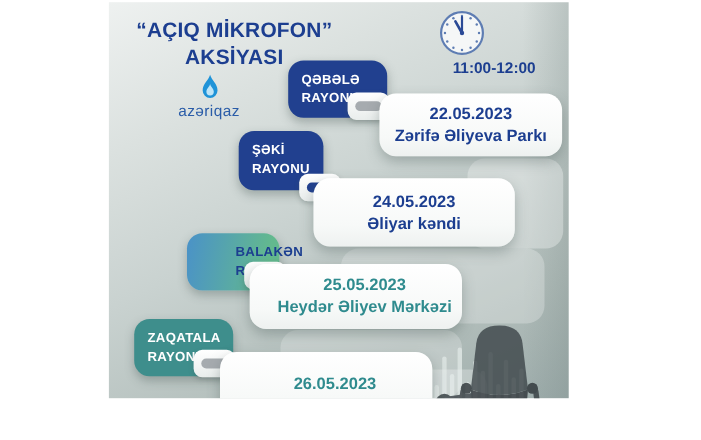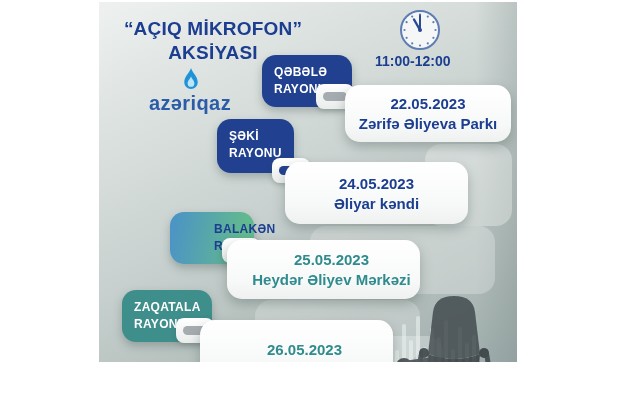--- a/index.html
+++ b/index.html
@@ -29,24 +29,24 @@
   .g3{left:156px;top:298px;width:165px;height:62px;background:rgba(255,255,255,0.24);}
   .g4{left:269px;top:334px;width:75px;height:62px;background:rgba(255,255,255,0.28);}
 
   .title-line{position:absolute;left:14px;width:200px;text-align:center;
     color:var(--navy-text);font-weight:bold;font-size:19px;letter-spacing:0.2px;}
   .title-1{top:16px;}
   .title-2{top:40px;}
 
   .flame{position:absolute;left:83px;top:64px;width:18px;height:25px;}
   .brand{position:absolute;left:36px;top:90px;width:110px;text-align:center;
-    color:var(--brand-blue);font-weight:bold;font-size:20px;letter-spacing:0.4px;}
+    color:var(--brand-blue);font-weight:normal;font-size:14px;letter-spacing:0.4px;}
 
   .clock{position:absolute;left:299px;top:6px;width:44px;height:44px;}
-  .time{position:absolute;left:276px;top:51px;width:112px;text-align:left;
+  .time{position:absolute;left:276px;top:51px;width:112px;text-align:right;
     color:var(--navy-text);font-weight:bold;font-size:14px;}
 
   .badge{position:absolute;border-radius:14px;color:#ffffff;
     padding:9px 0 0 12px;font-weight:bold;font-size:12px;line-height:17px;
     letter-spacing:0.3px;box-shadow:0 4px 9px rgba(70,85,82,0.35);}
   .badge-navy{background:var(--navy);}
   .badge-grad{background:linear-gradient(100deg,var(--grad-start) 0%,var(--grad-end) 85%);color:var(--navy-text);padding-left:44px;}
   .badge-teal{background:var(--teal);}
   .b1{left:163px;top:53px;width:90px;height:52px;}
   .b2{left:118px;top:117px;width:77px;height:54px;}

